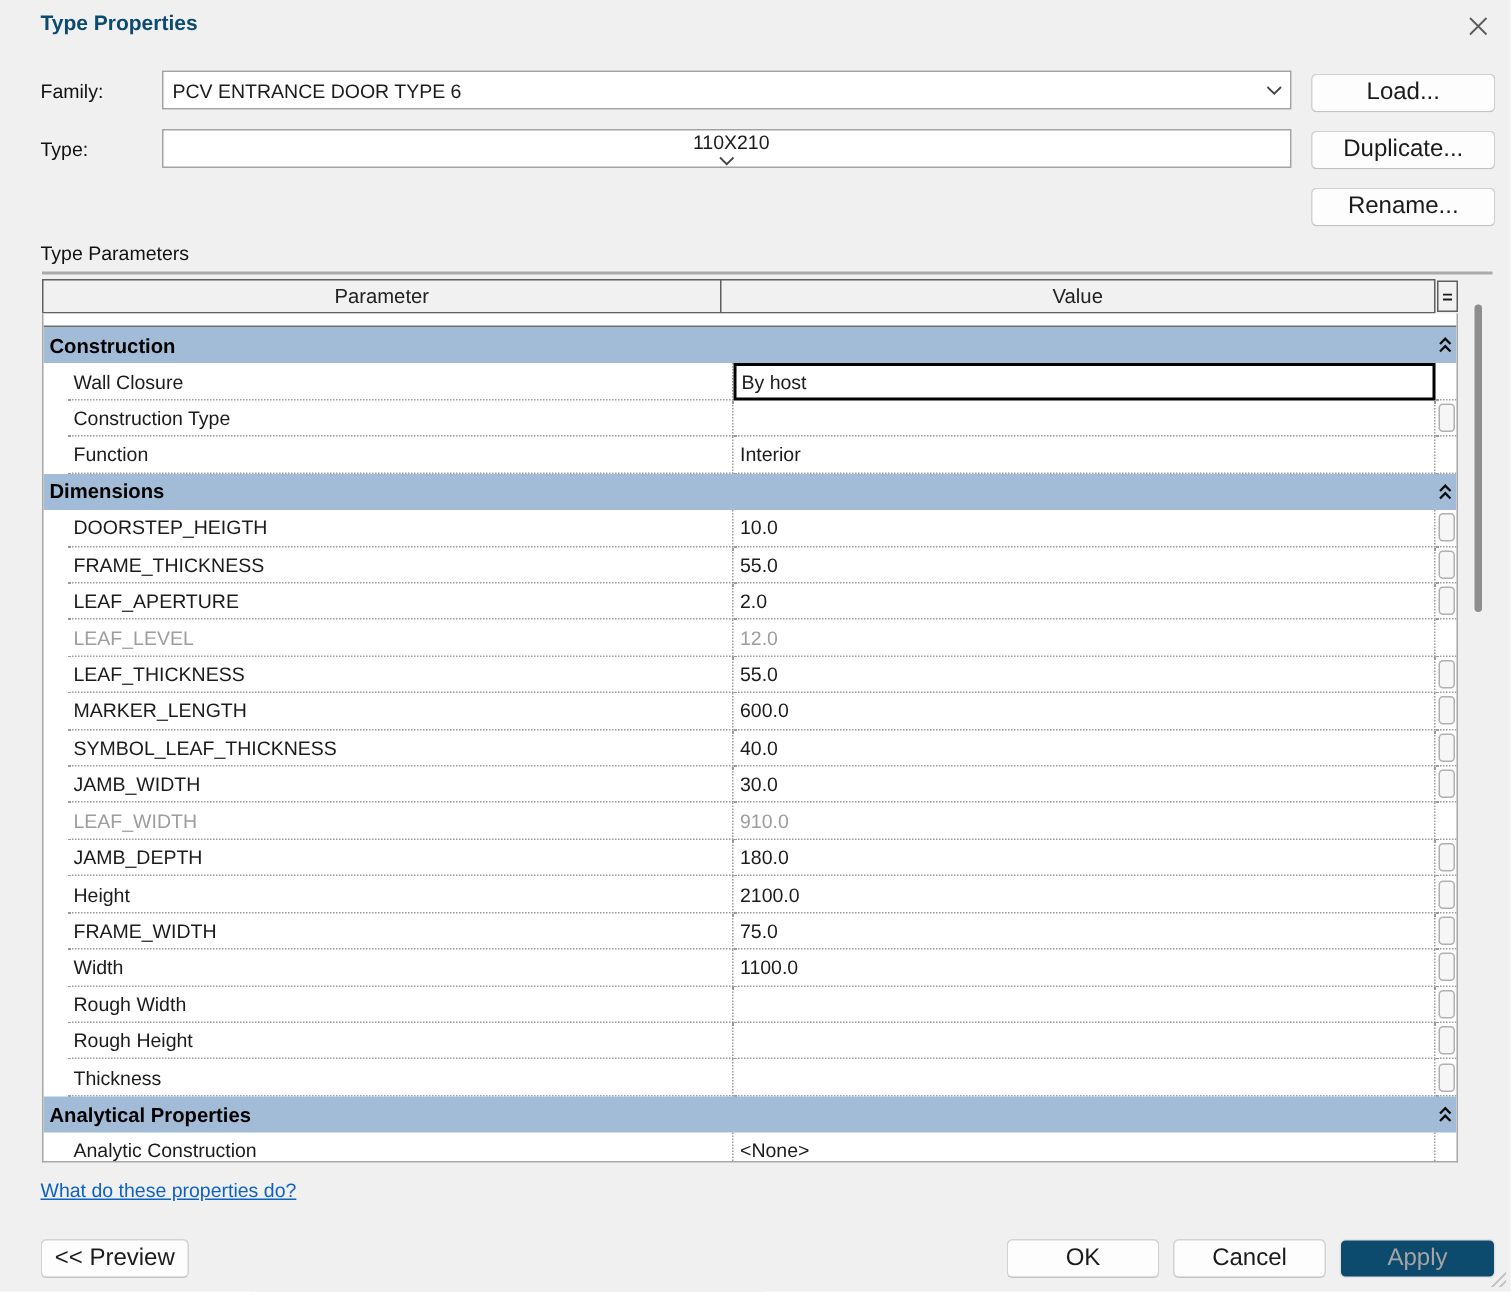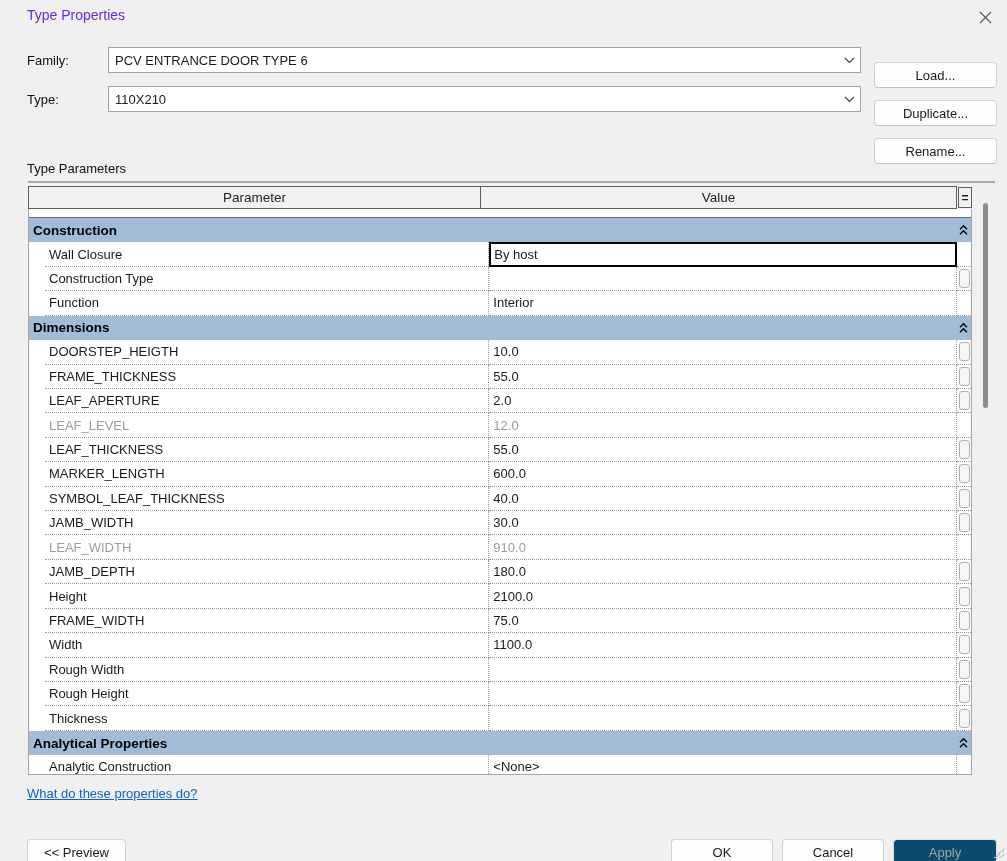--- a/index.html
+++ b/index.html
@@ -6,36 +6,36 @@
   body{
     width:1007px;height:861px;position:relative;overflow:hidden;
     background:#f0f0f0;
     font-family:"Liberation Sans","DejaVu Sans",sans-serif;
     font-size:13px;color:#1b1b1b;
     -webkit-font-smoothing:antialiased;
   }
   .abs{position:absolute;}
 
   
-  .dlg-title{left:27px;top:7px;font-size:14px;color:#6d28d9;}
+  .dlg-title{left:27px;top:7px;font-size:14px;color:#0c4a6e;font-weight:bold;}
   .close-btn{left:970px;top:4px;width:30px;height:26px;display:flex;align-items:center;justify-content:center;cursor:pointer;}
 
   
   .form-label{left:27px;font-size:13px;color:#111;}
   .combo{
     left:108px;width:753px;height:26px;background:#fff;border:1px solid #a3a3a3;
     box-sizing:border-box;display:flex;align-items:center;
   }
   .combo .combo-text{padding-left:6px;flex:1;white-space:nowrap;overflow:hidden;}
   .combo .combo-arrow{width:22px;display:flex;align-items:center;justify-content:center;}
 
   .btn{
     box-sizing:border-box;background:#fdfdfd;border:1px solid #d2d2d2;border-bottom-color:#c3c3c3;
     border-radius:4px;display:flex;align-items:center;justify-content:center;
-    font-size:13px;color:#1b1b1b;cursor:pointer;margin-top:13px;
+    font-size:16px;color:#1b1b1b;cursor:pointer;
   }
   .btn.disabled{background:#0c4a6e;color:#a5a5a5;border-color:#e0e0e0;}
   .side-btn{left:874px;width:123px;height:26px;}
 
   .caption{left:27px;top:161px;font-size:13px;color:#111;}
 
   
   .panel-topline{left:28px;top:181px;width:967px;height:2px;background:#aaaaaa;}
   .hdr{left:28px;top:186px;display:flex;}
   .hdr-cell{
@@ -105,21 +105,21 @@
 <div class="abs combo" style="top:47px;">
   <span class="combo-text">PCV ENTRANCE DOOR TYPE 6</span>
   <span class="combo-arrow">
     <svg width="11" height="7" viewBox="0 0 11 7">
         <path d="M1 1 L5.5 5.5 L10 1" stroke="#444" stroke-width="1.2" fill="none"></path>
       </svg>
   </span>
 </div>
 
 <div class="abs form-label" style="top:92px;">Type:</div>
-<div class="abs combo" style="top:86px;">
+<div class="abs combo" style="top:86px;flex-direction:column;">
   <span class="combo-text">110X210</span>
   <span class="combo-arrow">
     <svg width="11" height="7" viewBox="0 0 11 7">
         <path d="M1 1 L5.5 5.5 L10 1" stroke="#444" stroke-width="1.2" fill="none"></path>
       </svg>
   </span>
 </div>
 
 <div class="abs btn side-btn" style="top:49px;">Load...</div>
 <div class="abs btn side-btn" style="top:87px;">Duplicate...</div>

